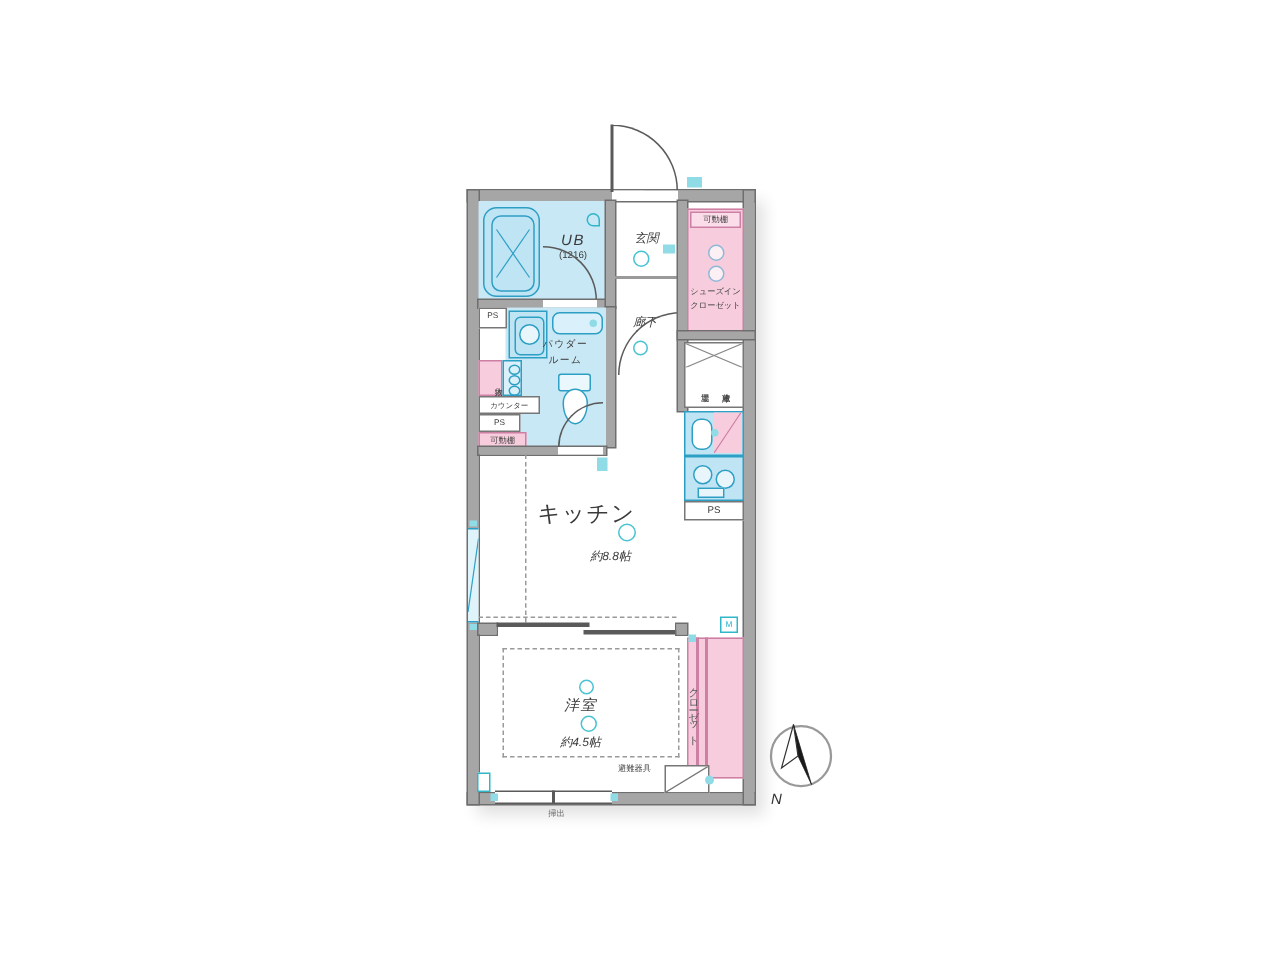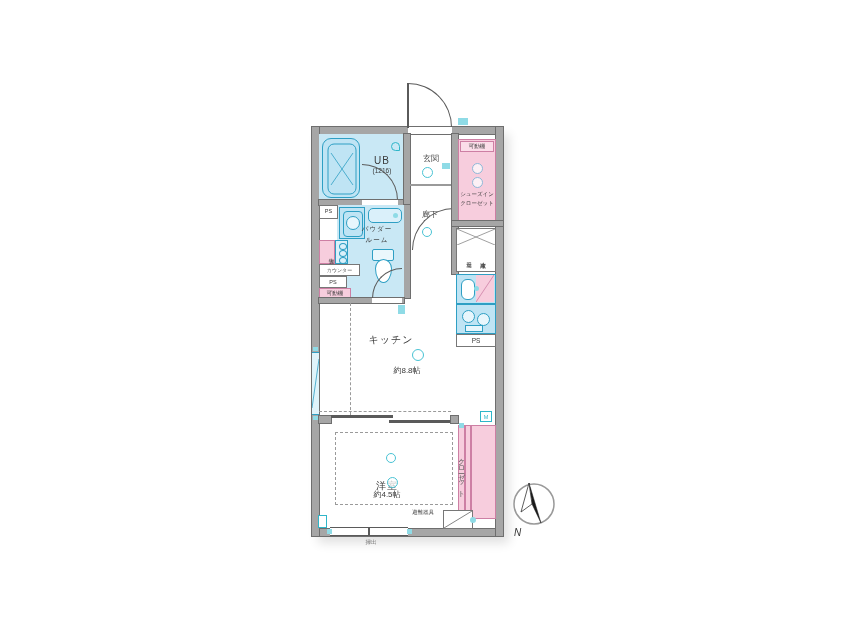--- a/index.html
+++ b/index.html
@@ -8,22 +8,22 @@
   .abs{position:absolute;}
   #plan{position:absolute;left:312px;top:127px;width:191px;height:409px;
         box-shadow:6px 7px 10px rgba(0,0,0,0.12);}
   .wall{background:#a6a6a6;outline:1px solid #6e6e6e;}
   .gapwhite{background:#ffffff;}
   .water{background:#c9e8f5;}
   .pink{background:#f7cddd;border:1px solid #cd7fa4;box-sizing:border-box;}
   .fixture{border:1.5px solid #2e9fc4;box-sizing:border-box;background:#bfe4f4;}
   .whitebox{background:#ffffff;border:1px solid #777;box-sizing:border-box;}
   .lbl{color:#3a3a3a;text-align:center;white-space:nowrap;}
-  .lbl-room{font-size:10px;letter-spacing:1px;}
-  .lbl-mid{font-size:8px;}
+  .lbl-room{font-size:10px;letter-spacing:1px;font-style:italic;}
+  .lbl-mid{font-size:8px;font-style:italic;}
   .lbl-sm{font-size:6.5px;letter-spacing:0;}
   .lbl-xs{font-size:5.5px;}
   .vtext{writing-mode:vertical-rl;text-orientation:upright;line-height:1;}
   .arc{border:0 solid #5a5a5a;box-sizing:border-box;}
   .light{border:1px solid #49c3d4;border-radius:50%;background:rgba(255,255,255,0.7);}
   .tick{background:#8fdbe6;}
   .dash-v{border-left:1px dashed #9a9a9a;}
   .dash-h{border-top:1px dashed #9a9a9a;}
   .dash-rect{border:1px dashed #9a9a9a;box-sizing:border-box;}
   .slide{background:#5a5a5a;}
@@ -136,21 +136,21 @@
   <div class="abs lbl lbl-xs" style="left:7px;top:152px;width:28px;">PS</div>
   <div class="abs pink" style="left:7px;top:161px;width:32px;height:11px;"></div>
   <div class="abs lbl lbl-xs" style="left:7px;top:163px;width:32px;">可動棚</div>
 
   <div class="abs wall" style="left:7px;top:171px;width:85px;height:5px;"></div>
   <div class="abs gapwhite" style="left:60px;top:171px;width:30px;height:5px;"></div>
   <div class="abs arc" style="left:60px;top:141px;width:30px;height:30px;border-top:1px solid #5a5a5a;border-left:1px solid #5a5a5a;border-radius:100% 0 0 0;"></div>
 
   <div class="abs dash-v" style="left:38px;top:176px;height:112px;"></div>
   <div class="abs dash-h" style="left:7px;top:284px;width:132px;"></div>
-  <div class="abs lbl" style="left:8px;top:206px;width:142px;font-size:10px;letter-spacing:1px;">キッチン</div>
+  <div class="abs lbl" style="left:8px;top:206px;width:142px;font-size:15px;letter-spacing:1px;">キッチン</div>
   <div class="abs light" style="left:100px;top:222px;width:10px;height:10px;"></div>
   <div class="abs lbl lbl-mid" style="left:8px;top:238px;width:174px;">約8.8帖</div>
   <div class="abs tick" style="left:86px;top:178px;width:7px;height:9px;"></div>
 
   <div class="abs" style="left:0;top:225px;width:7px;height:63px;background:#dff3fa;border-top:1px solid #2e9fc4;border-bottom:1px solid #2e9fc4;box-sizing:border-box;">
     <svg width="7" height="61">
         <line x1="0" y1="55" x2="7" y2="6" stroke="#2e9fc4" stroke-width="0.8"></line>
       </svg>
   </div>
   <div class="abs tick" style="left:1px;top:220px;width:5px;height:4px;"></div>
@@ -158,21 +158,21 @@
 
   <div class="abs wall" style="left:7px;top:289px;width:12px;height:7px;"></div>
   <div class="abs slide" style="left:19px;top:288px;width:62px;height:3px;"></div>
   <div class="abs slide" style="left:77px;top:293px;width:62px;height:3px;"></div>
   <div class="abs wall" style="left:139px;top:289px;width:7px;height:7px;"></div>
   <div class="abs whitebox" style="left:168px;top:284px;width:12px;height:11px;border-color:#2fb6c9;"></div>
   <div class="abs lbl lbl-xs" style="left:168px;top:287px;width:12px;color:#2fb6c9;">M</div>
 
   <div class="abs dash-rect" style="left:23px;top:305px;width:118px;height:73px;"></div>
   <div class="abs light" style="left:74px;top:326px;width:8px;height:8px;"></div>
-  <div class="abs lbl lbl-room" style="left:25px;top:352px;width:100px;">洋室</div>
+  <div class="abs lbl lbl-room" style="left:25px;top:336px;width:100px;">洋室</div>
   <div class="abs light" style="left:75px;top:350px;width:9px;height:9px;"></div>
   <div class="abs lbl lbl-mid" style="left:25px;top:362px;width:100px;">約4.5帖</div>
 
   <div class="abs pink" style="left:146px;top:298px;width:38px;height:94px;"></div>
   <div class="abs pinkline" style="left:152px;top:298px;width:2px;height:94px;"></div>
   <div class="abs pinkline" style="left:158px;top:298px;width:2px;height:94px;"></div>
   <div class="abs vtext lbl" style="left:146px;top:308px;height:76px;font-size:7px;color:#555;">クローゼット</div>
   <div class="abs tick" style="left:147px;top:296px;width:5px;height:5px;"></div>
   <div class="abs tick" style="left:147px;top:387px;width:5px;height:5px;"></div>
 

